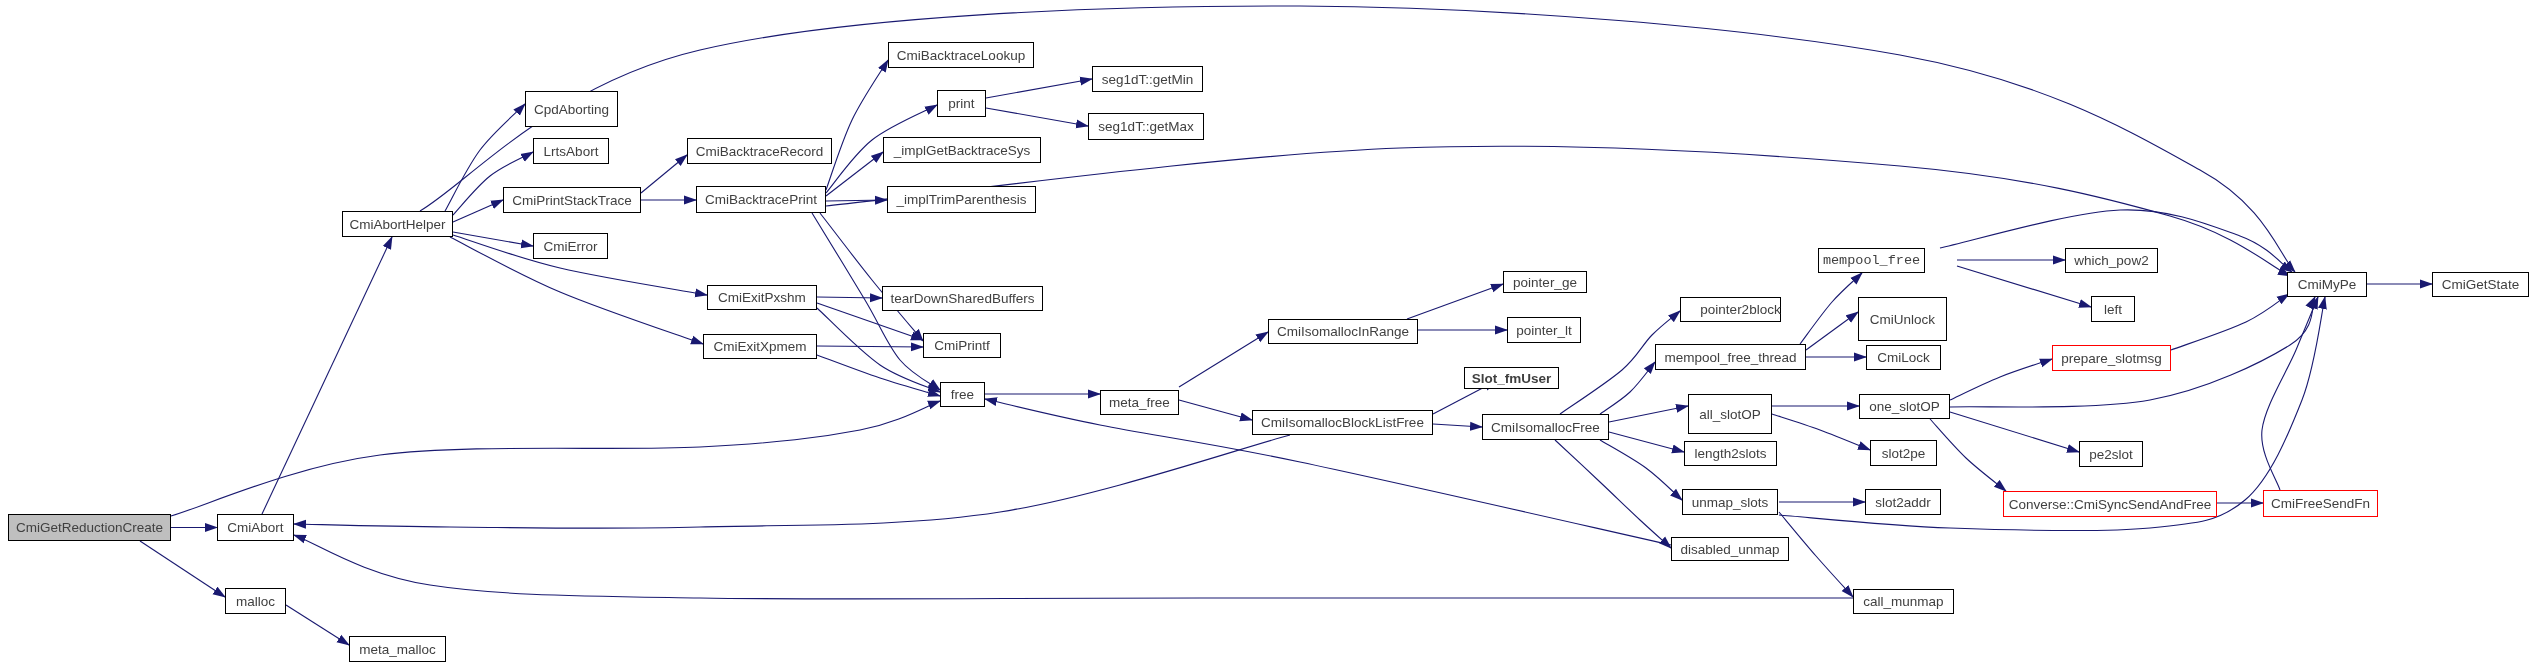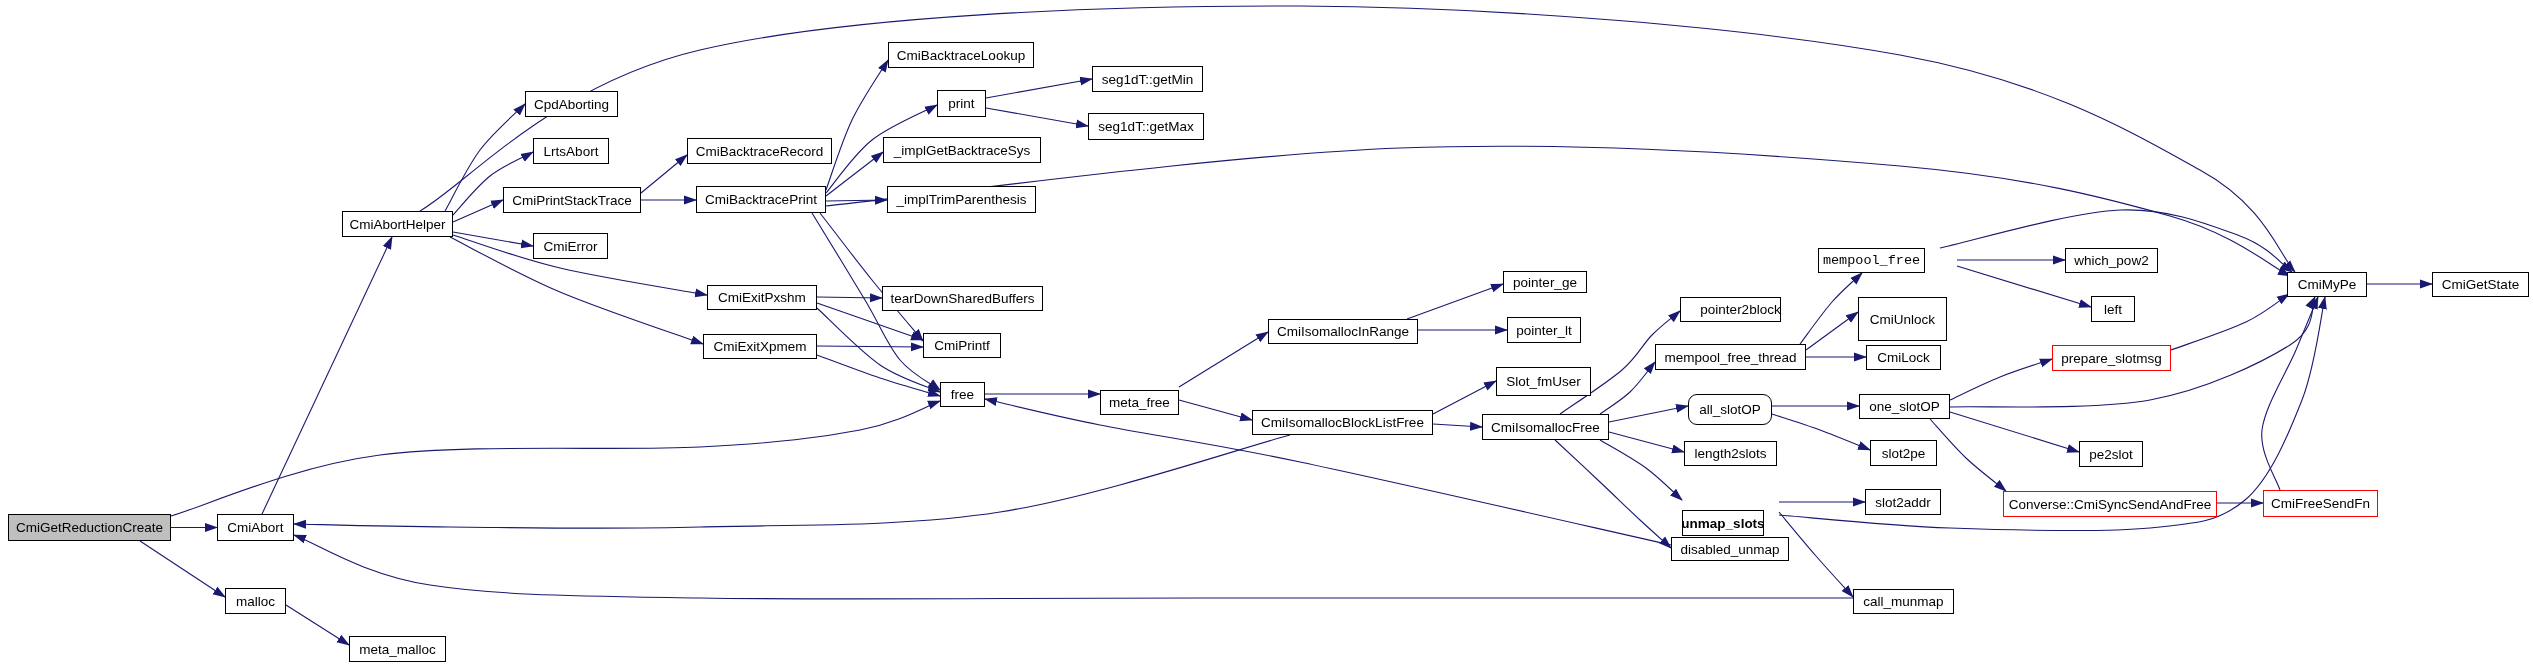--- a/index.html
+++ b/index.html
@@ -1,21 +1,21 @@
 <!DOCTYPE html>
 <html><head>
 <meta charset="utf-8">
 <style>
   html,body{margin:0;padding:0;background:#ffffff;}
   #canvas{position:relative;width:2533px;height:665px;background:#ffffff;overflow:hidden;
           font-family:"Liberation Sans", sans-serif;}
   #edges{position:absolute;left:0;top:0;}
   .node{position:absolute;box-sizing:border-box;background:#ffffff;border:1px solid #000000;
         display:flex;align-items:center;justify-content:center;white-space:nowrap;
-        font-size:13.5px;color:#000000;cursor:pointer;}
+        font-size:13.5px;color:#404040;cursor:pointer;}
   .node.highlight{background:#bfbfbf;cursor:default;}
   .node.red{border-color:#ff0000;}
   path.edge{fill:none;stroke-width:1.1px;}
 </style>
 </head>
 <body>
 
 <div id="canvas">
   <svg id="edges" width="2533" height="665" viewBox="0 0 2533 665">
     <defs>
@@ -88,49 +88,49 @@
         <path d="M2280,490C2277,480 2259.3333333333335,453.3333333333333 2262,430C2264.6666666666665,406.6666666666667 2286.6666666666665,372.1666666666667 2296,350C2305.3333333333335,327.8333333333333 2314.3333333333335,305.8333333333333 2318,297" class="edge" stroke="#191970" marker-end="url(#arrow)"></path>
         <path d="M2367,284 L2432,284" class="edge" stroke="#191970" marker-end="url(#arrow)"></path>
       </g>
   </svg>
   <div id="nodes">
       <div class="node highlight" style="left: 8px; top: 514px; width: 163px; height: 27px;">CmiGetReductionCreate</div>
       <div class="node" style="left: 217px; top: 514px; width: 77px; height: 27px;">CmiAbort</div>
       <div class="node" style="left: 225px; top: 588px; width: 61px; height: 26px;">malloc</div>
       <div class="node" style="left: 349px; top: 636px; width: 97px; height: 26px;">meta_malloc</div>
       <div class="node" style="left: 342px; top: 211px; width: 111px; height: 26px;">CmiAbortHelper</div>
-      <div class="node" style="left: 525px; top: 91px; width: 93px; height: 26px;">CpdAborting</div>
+      <div class="node" style="left: 525px; top: 91px; width: 93px; height: 36px;">CpdAborting</div>
       <div class="node" style="left: 533px; top: 138px; width: 76px; height: 26px;">LrtsAbort</div>
       <div class="node" style="left: 503px; top: 187px; width: 138px; height: 26px;">CmiPrintStackTrace</div>
       <div class="node" style="left: 533px; top: 233px; width: 75px; height: 26px;">CmiError</div>
       <div class="node" style="left: 687px; top: 138px; width: 145px; height: 26px;">CmiBacktraceRecord</div>
       <div class="node" style="left: 696px; top: 186px; width: 130px; height: 27px;">CmiBacktracePrint</div>
       <div class="node" style="left: 888px; top: 42px; width: 146px; height: 26px;">CmiBacktraceLookup</div>
       <div class="node" style="left: 937px; top: 90px; width: 49px; height: 27px;">print</div>
       <div class="node" style="left: 1092px; top: 66px; width: 111px; height: 26px;">seg1dT::getMin</div>
       <div class="node" style="left: 1088px; top: 113px; width: 116px; height: 27px;">seg1dT::getMax</div>
       <div class="node" style="left: 883px; top: 137px; width: 158px; height: 26px;">_implGetBacktraceSys</div>
       <div class="node" style="left: 887px; top: 186px; width: 149px; height: 27px;">_implTrimParenthesis</div>
       <div class="node" style="left: 707px; top: 285px; width: 110px; height: 25px;">CmiExitPxshm</div>
       <div class="node" style="left: 703px; top: 334px; width: 114px; height: 25px;">CmiExitXpmem</div>
       <div class="node" style="left: 882px; top: 286px; width: 161px; height: 25px;">tearDownSharedBuffers</div>
       <div class="node" style="left: 923px; top: 333px; width: 78px; height: 25px;">CmiPrintf</div>
       <div class="node" style="left: 940px; top: 382px; width: 45px; height: 25px;">free</div>
       <div class="node" style="left: 1100px; top: 382px; width: 79px; height: 25px; margin-top: 8px;">meta_free</div>
       <div class="node" style="left: 1268px; top: 319px; width: 150px; height: 25px;">CmiIsomallocInRange</div>
       <div class="node" style="left: 1503px; top: 271px; width: 84px; height: 22px;">pointer_ge</div>
       <div class="node" style="left: 1507px; top: 317px; width: 74px; height: 26px;">pointer_lt</div>
-      <div class="node" style="left: 1496px; top: 367px; width: 95px; height: 29px;">Slot_fmUser</div>
+      <div class="node" style="left: 1464px; top: 367px; width: 95px; height: 22px; font-weight: bold;">Slot_fmUser</div>
       <div class="node" style="left: 1252px; top: 410px; width: 181px; height: 25px;">CmiIsomallocBlockListFree</div>
       <div class="node" style="left: 1482px; top: 414px; width: 127px; height: 26px;">CmiIsomallocFree</div>
       <div class="node" style="left: 1680px; top: 297px; width: 101px; height: 25px; padding-left: 20px;">pointer2block</div>
       <div class="node" style="left: 1655px; top: 344px; width: 151px; height: 26px;">mempool_free_thread</div>
-      <div class="node" style="left: 1688px; top: 394px; width: 84px; height: 31px; border-radius: 9px;">all_slotOP</div>
+      <div class="node" style="left: 1688px; top: 394px; width: 84px; height: 40px;">all_slotOP</div>
       <div class="node" style="left: 1684px; top: 441px; width: 93px; height: 25px;">length2slots</div>
-      <div class="node" style="left: 1682px; top: 510px; width: 82px; height: 26px; font-weight: bold;">unmap_slots</div>
+      <div class="node" style="left: 1682px; top: 489px; width: 96px; height: 26px;">unmap_slots</div>
       <div class="node" style="left: 1671px; top: 537px; width: 118px; height: 24px;">disabled_unmap</div>
       <div class="node" style="left: 1865px; top: 489px; width: 76px; height: 26px;">slot2addr</div>
       <div class="node" style="left: 1853px; top: 589px; width: 101px; height: 25px;">call_munmap</div>
       <div class="node" style="left: 1818px; top: 248px; width: 107px; height: 25px; font-family: Liberation Mono, monospace;">mempool_free</div>
       <div class="node" style="left: 2065px; top: 248px; width: 93px; height: 25px;">which_pow2</div>
       <div class="node" style="left: 2091px; top: 296px; width: 44px; height: 26px;">left</div>
       <div class="node" style="left: 1858px; top: 297px; width: 89px; height: 44px;">CmiUnlock</div>
       <div class="node" style="left: 1866px; top: 345px; width: 75px; height: 25px;">CmiLock</div>
       <div class="node red" style="left: 2052px; top: 345px; width: 119px; height: 26px;">prepare_slotmsg</div>
       <div class="node" style="left: 1859px; top: 394px; width: 91px; height: 25px;">one_slotOP</div>

